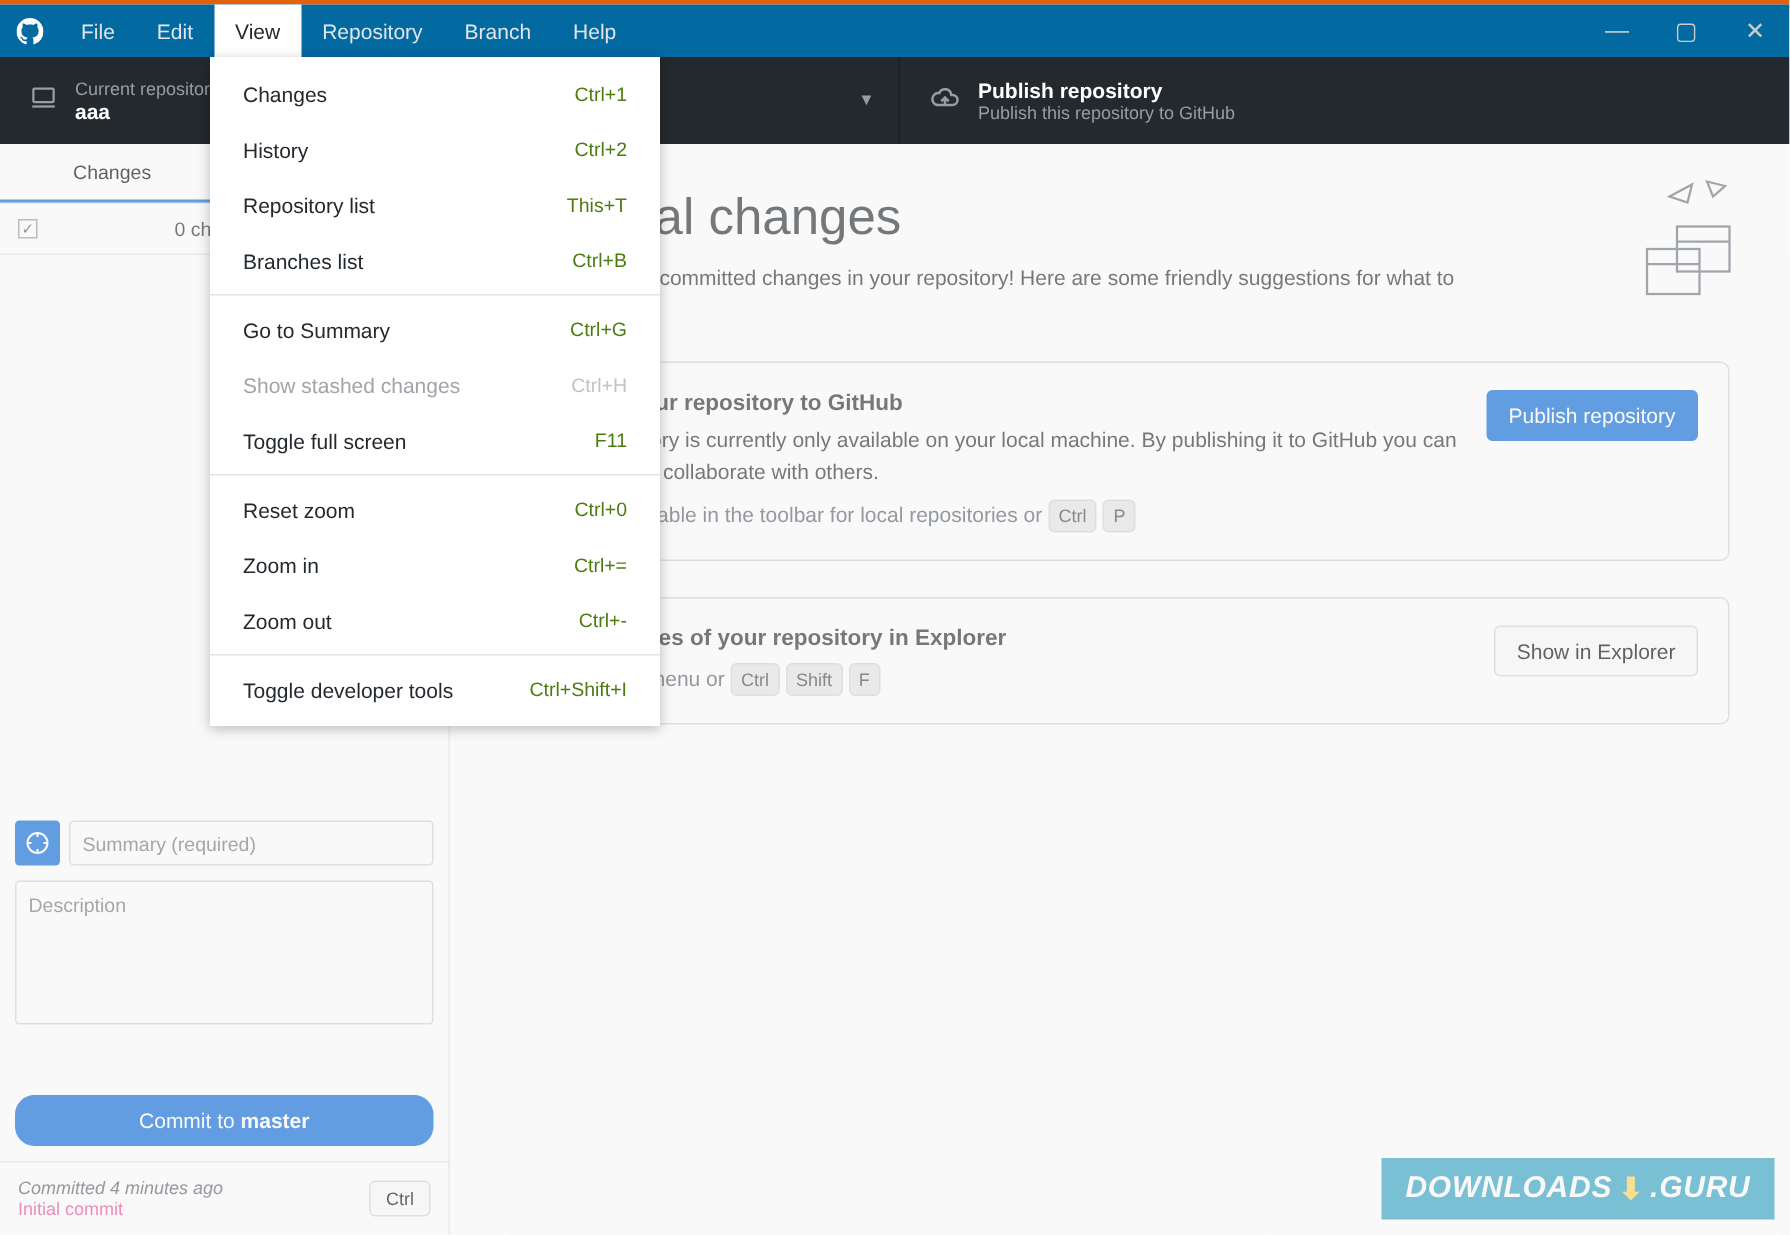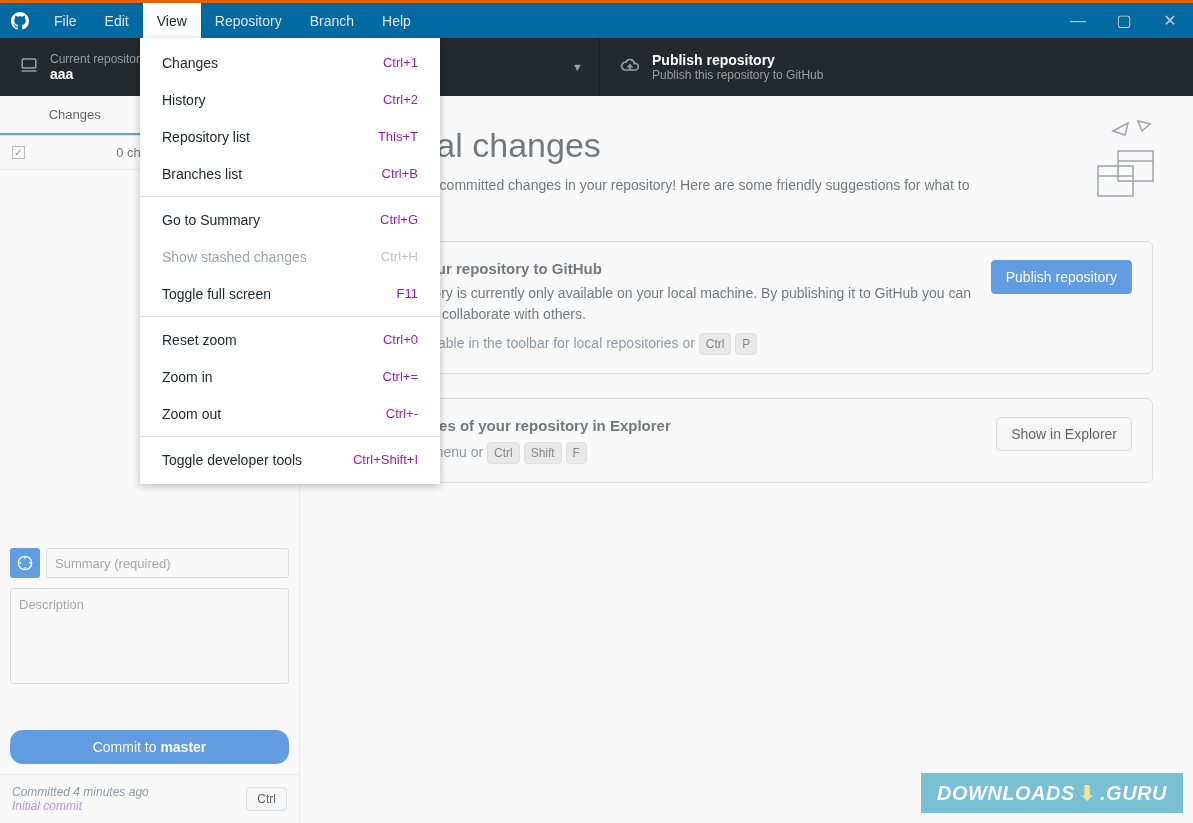--- a/index.html
+++ b/index.html
@@ -43,21 +43,21 @@
 .avatar { width: 30px; height: 30px; background: #0366d6; border-radius: 3px; display: flex; align-items: center; justify-content: center; }
 .avatar svg { fill: #fff; }
 .summary-input { flex: 1; height: 30px; border: 1px solid #d1d5da; border-radius: 3px; padding: 0 8px; font-size: 13px; }
 .desc-input { width: 100%; height: 96px; margin-top: 10px; border: 1px solid #d1d5da; border-radius: 3px; padding: 8px; font-size: 13px; resize: none; }
 .commit-btn { width: 100%; height: 34px; margin-top: 42px; background: #0366d6; color: #fff; border: none; border-radius: 13px; font-size: 14px; }
 .commit-btn strong { font-weight: 700; }
 
 .sidebar-footer { padding: 10px 12px; border-top: 1px solid #e1e4e8; display: flex; align-items: center; }
 .ft-text { flex: 1; font-size: 12px; }
 .ft-text .time { color: #586069; font-style: italic; }
-.ft-text .msg { color: #8b5cf6; font-style: italic; }
+.ft-text .msg { color: #ec4899; }
 .undo-btn { border: 1px solid #d1d5da; background: #fafbfc; padding: 4px 10px; border-radius: 4px; font-size: 12px; }
 
 .main { flex: 1; padding: 30px 40px; position: relative; }
 .main h1 { font-size: 34px; font-weight: 300; color: #24292e; margin-bottom: 10px; }
 .main .subtitle { font-size: 14px; color: #24292e; max-width: 640px; line-height: 1.5; }
 
 .card { border: 1px solid #d1d5da; border-radius: 6px; padding: 18px 20px; margin-top: 24px; display: flex; align-items: flex-start; }
 .card-content { flex: 1; }
 .card-title { font-size: 15px; font-weight: 600; color: #24292e; margin-bottom: 6px; }
 .card-text { font-size: 14px; color: #24292e; line-height: 1.5; }
@@ -66,21 +66,21 @@
 .card-btn { border: 1px solid #d1d5da; background: #fafbfc; padding: 8px 14px; border-radius: 4px; font-size: 14px; margin-left: 16px; white-space: nowrap; }
 .card-btn.primary { background: #0366d6; color: #fff; border-color: #0366d6; }
 
 .illustration { position: absolute; right: 30px; top: 20px; width: 120px; height: 100px; }
 .illustration svg { stroke: #6a737d; fill: none; stroke-width: 1.5; }
 
 .dropdown { position: absolute; left: 140px; top: 38px; width: 300px; background: #fff; box-shadow: 0 2px 8px rgba(0,0,0,0.25); z-index: 100; padding: 6px 0; }
 .dd-item { display: flex; align-items: center; height: 37px; padding: 0 22px; font-size: 14px; color: #24292e; }
 .dd-item.disabled { color: #a0a5aa; }
 .dd-label { flex: 1; }
-.dd-short { color: #a21caf; font-size: 13px; }
+.dd-short { color: #4d7c0f; font-size: 13px; }
 .dd-item.disabled .dd-short { color: #bfc3c7; }
 .dd-sep { height: 1px; background: #e1e4e8; margin: 4px 0; }
 
 .watermark { position: absolute; right: 10px; bottom: 10px; background: #2aa0c4; color: #fff; padding: 8px 16px; font-size: 20px; font-weight: 700; font-style: italic; letter-spacing: 0.5px; display: flex; align-items: center; gap: 4px; }
 .watermark .icon { color: #ffd54d; font-style: normal; }
 
 .gray-veil { position: absolute; inset: 0; background: rgba(240,240,240,0.4); pointer-events: none; z-index: 50; }
 </style>
 </head>
 <body>

